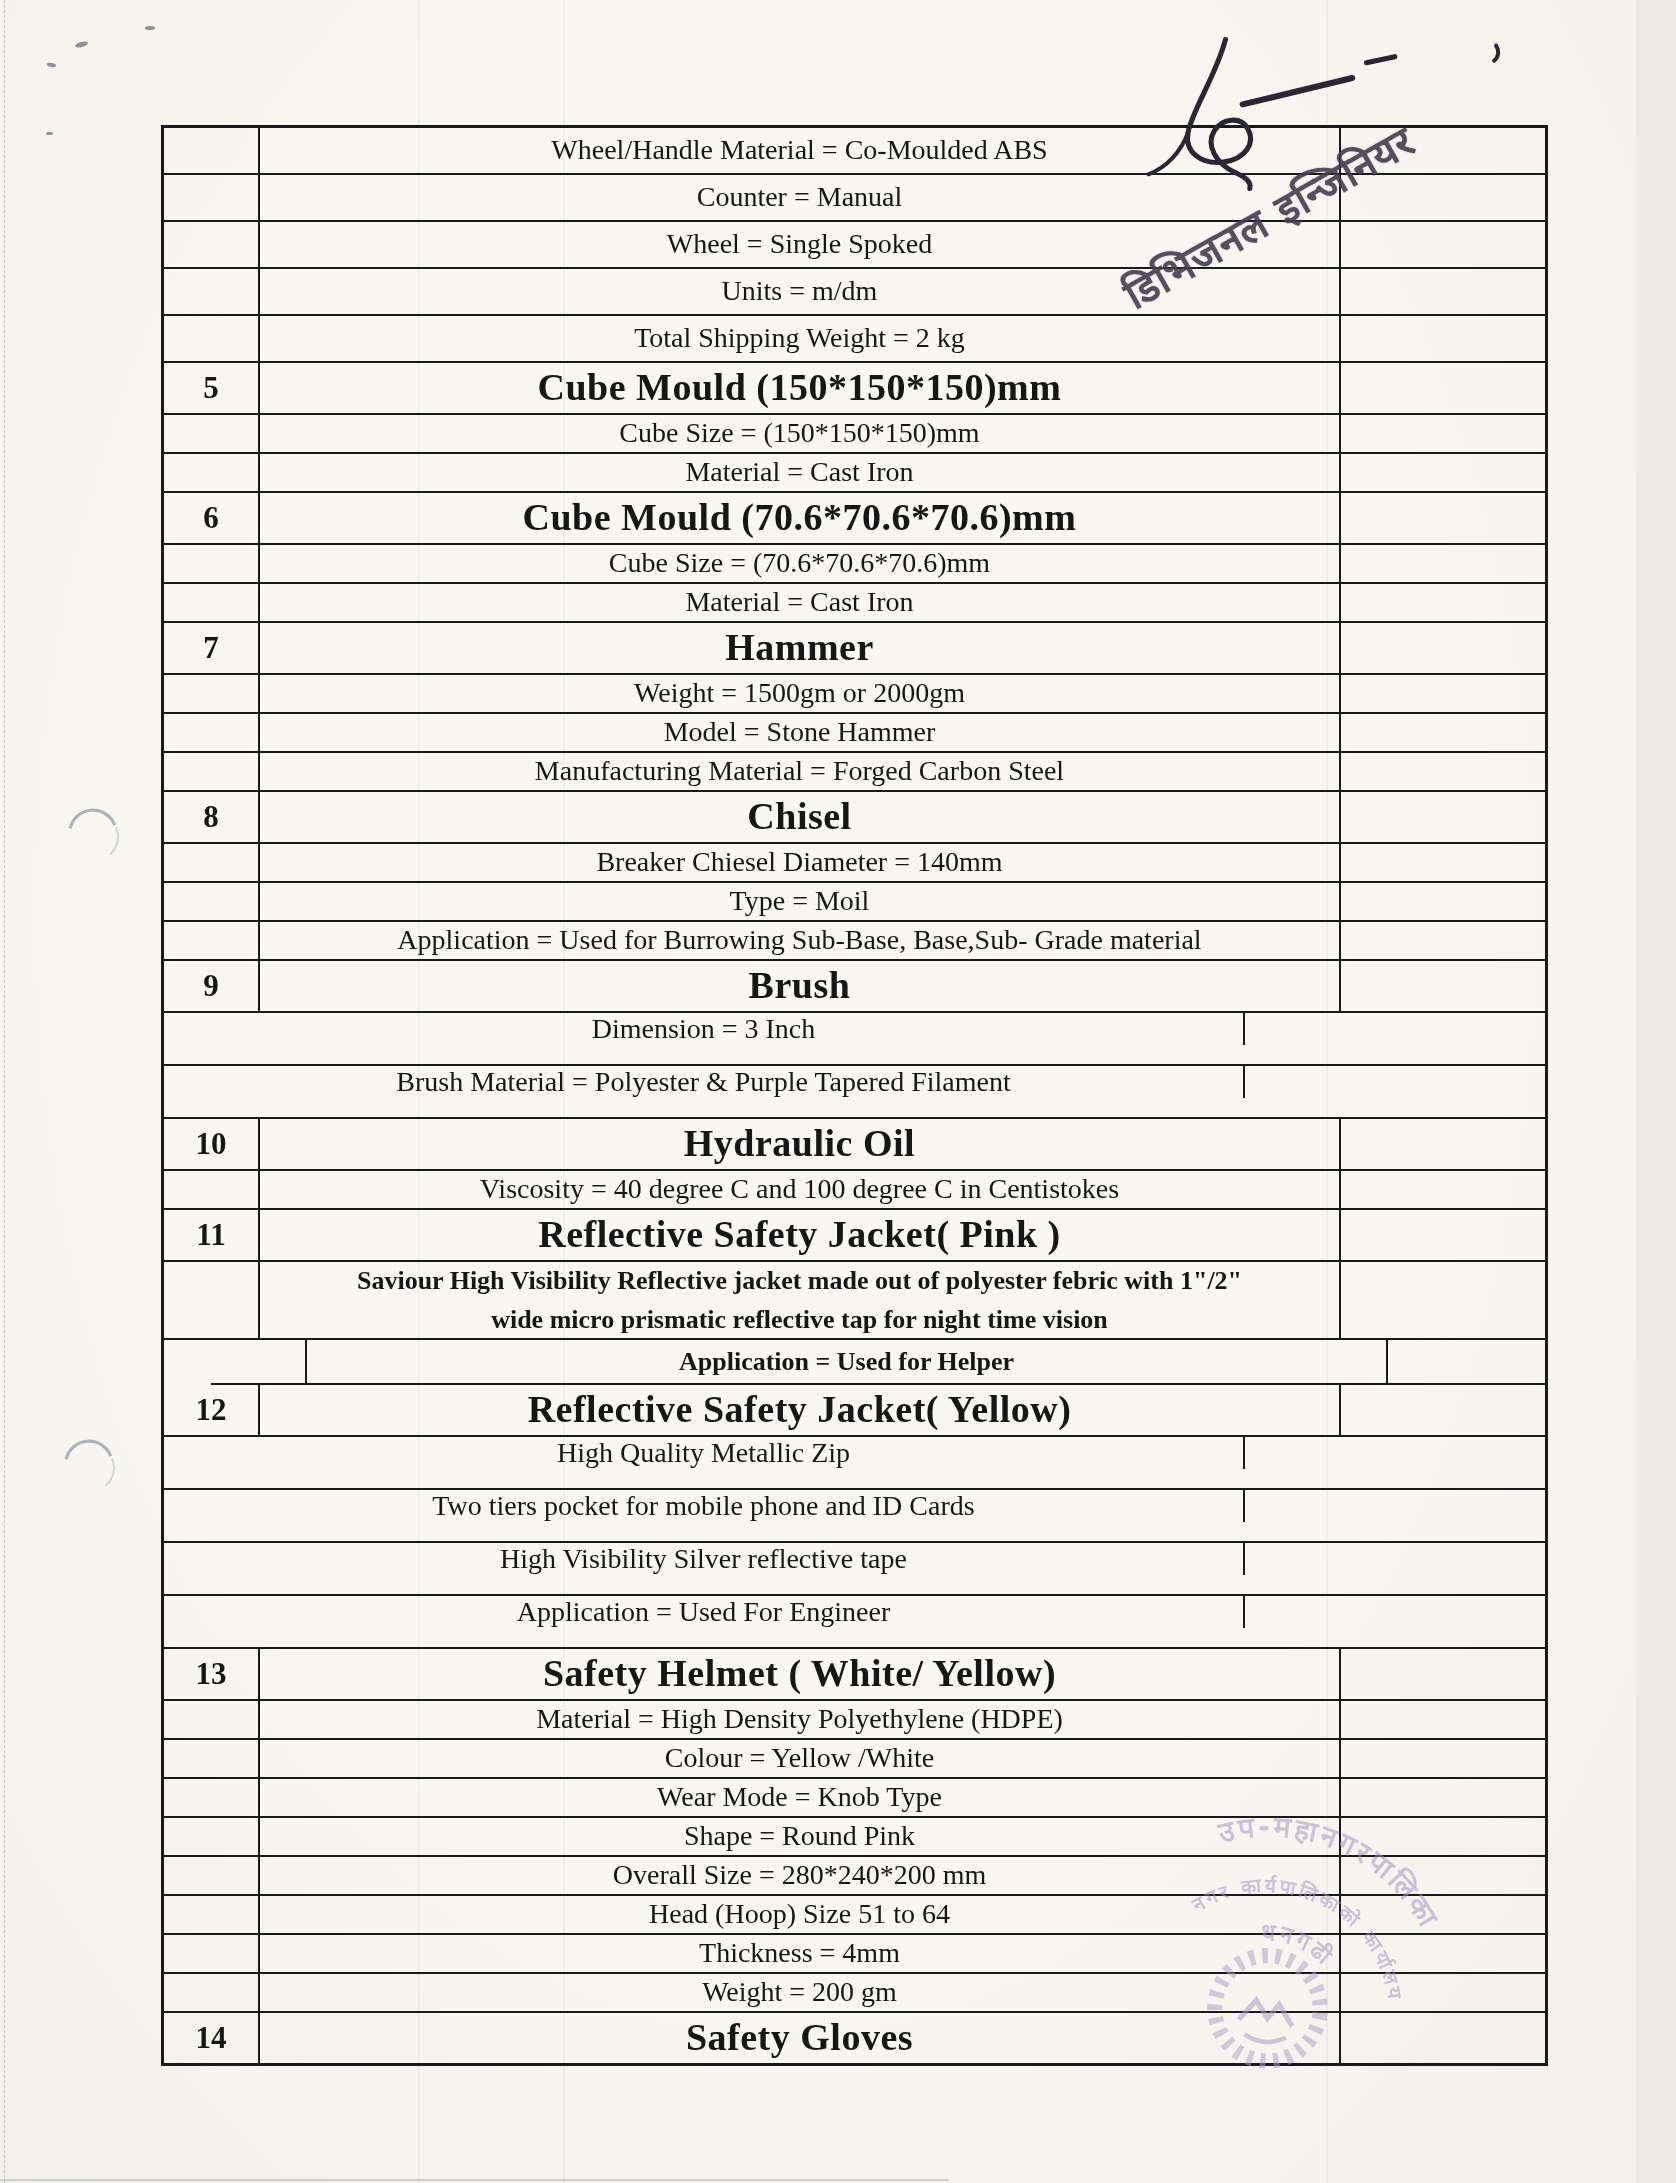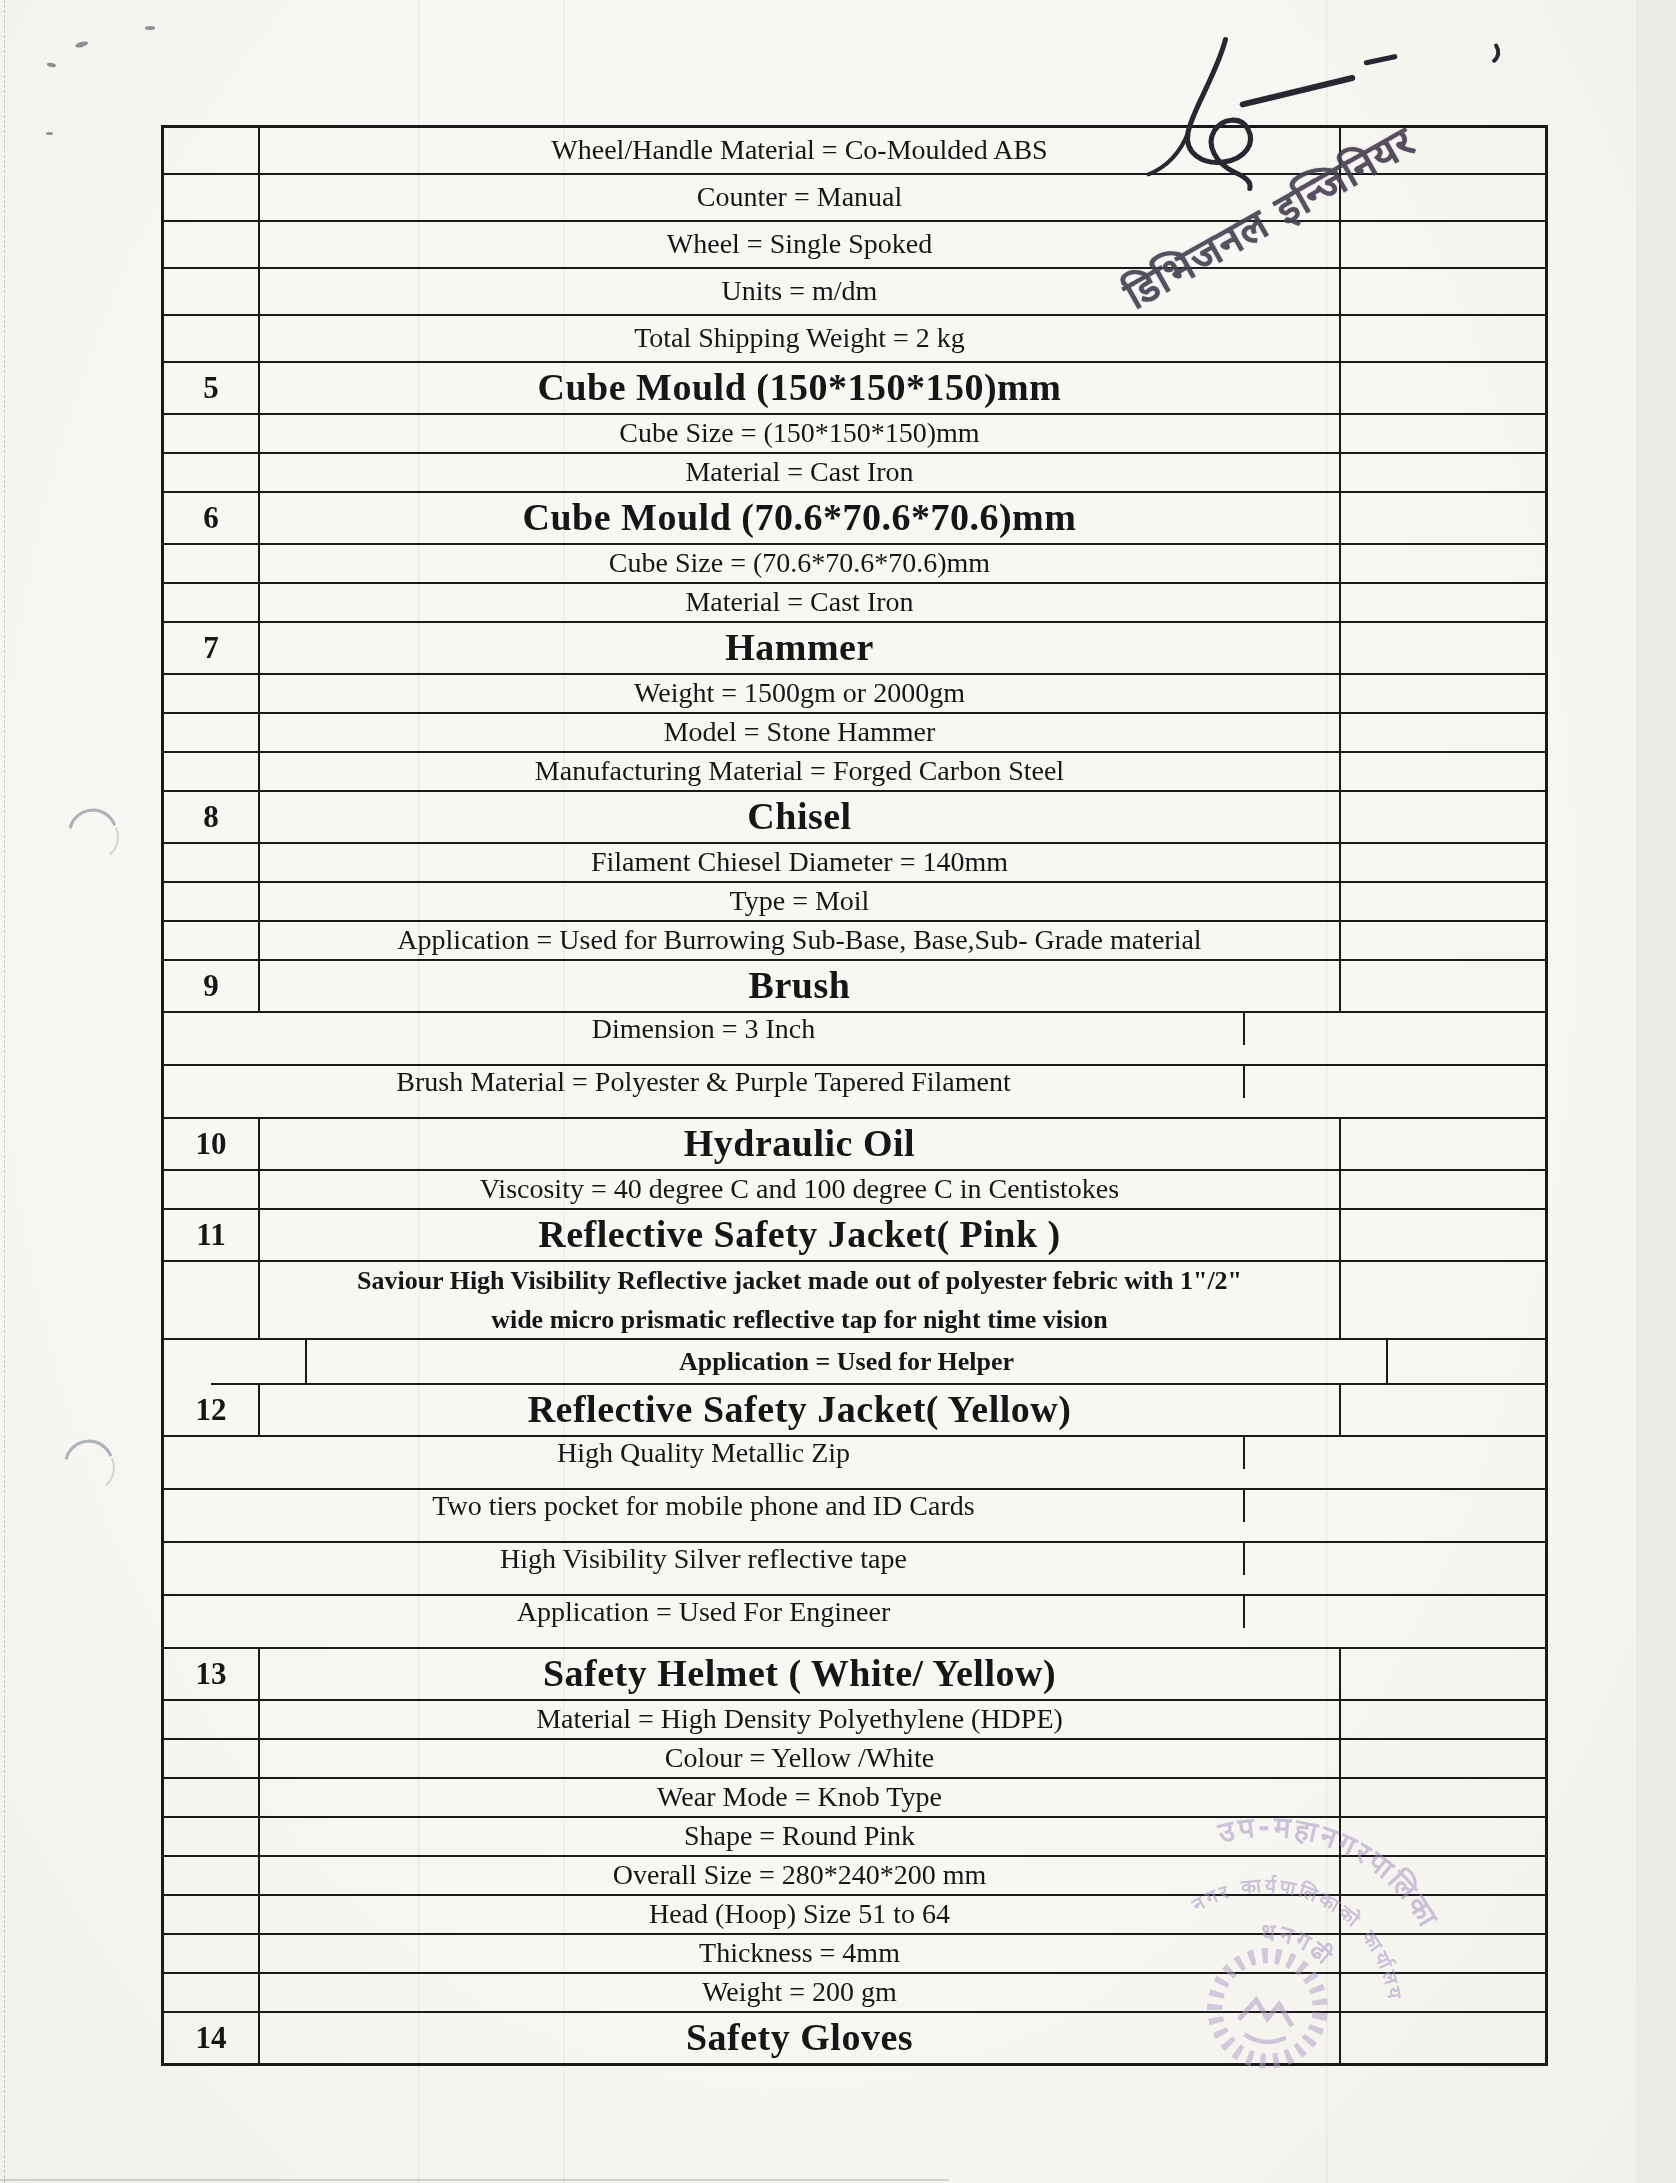--- a/index.html
+++ b/index.html
@@ -221,21 +221,21 @@
       <div class="c c2">
           <span>Chisel</span>
         </div>
       <div class="c c3"></div>
     </div>
       <div class="row r-plain">
       <div class="c c1">
           <span></span>
         </div>
       <div class="c c2">
-          <span>Filament Chiesel Diameter =  140mm</span>
+          <span>Breaker Chiesel Diameter =  140mm</span>
         </div>
       <div class="c c3"></div>
     </div>
       <div class="row r-plain">
       <div class="c c1">
           <span></span>
         </div>
       <div class="c c2">
           <span>Type = Moil</span>
         </div>

